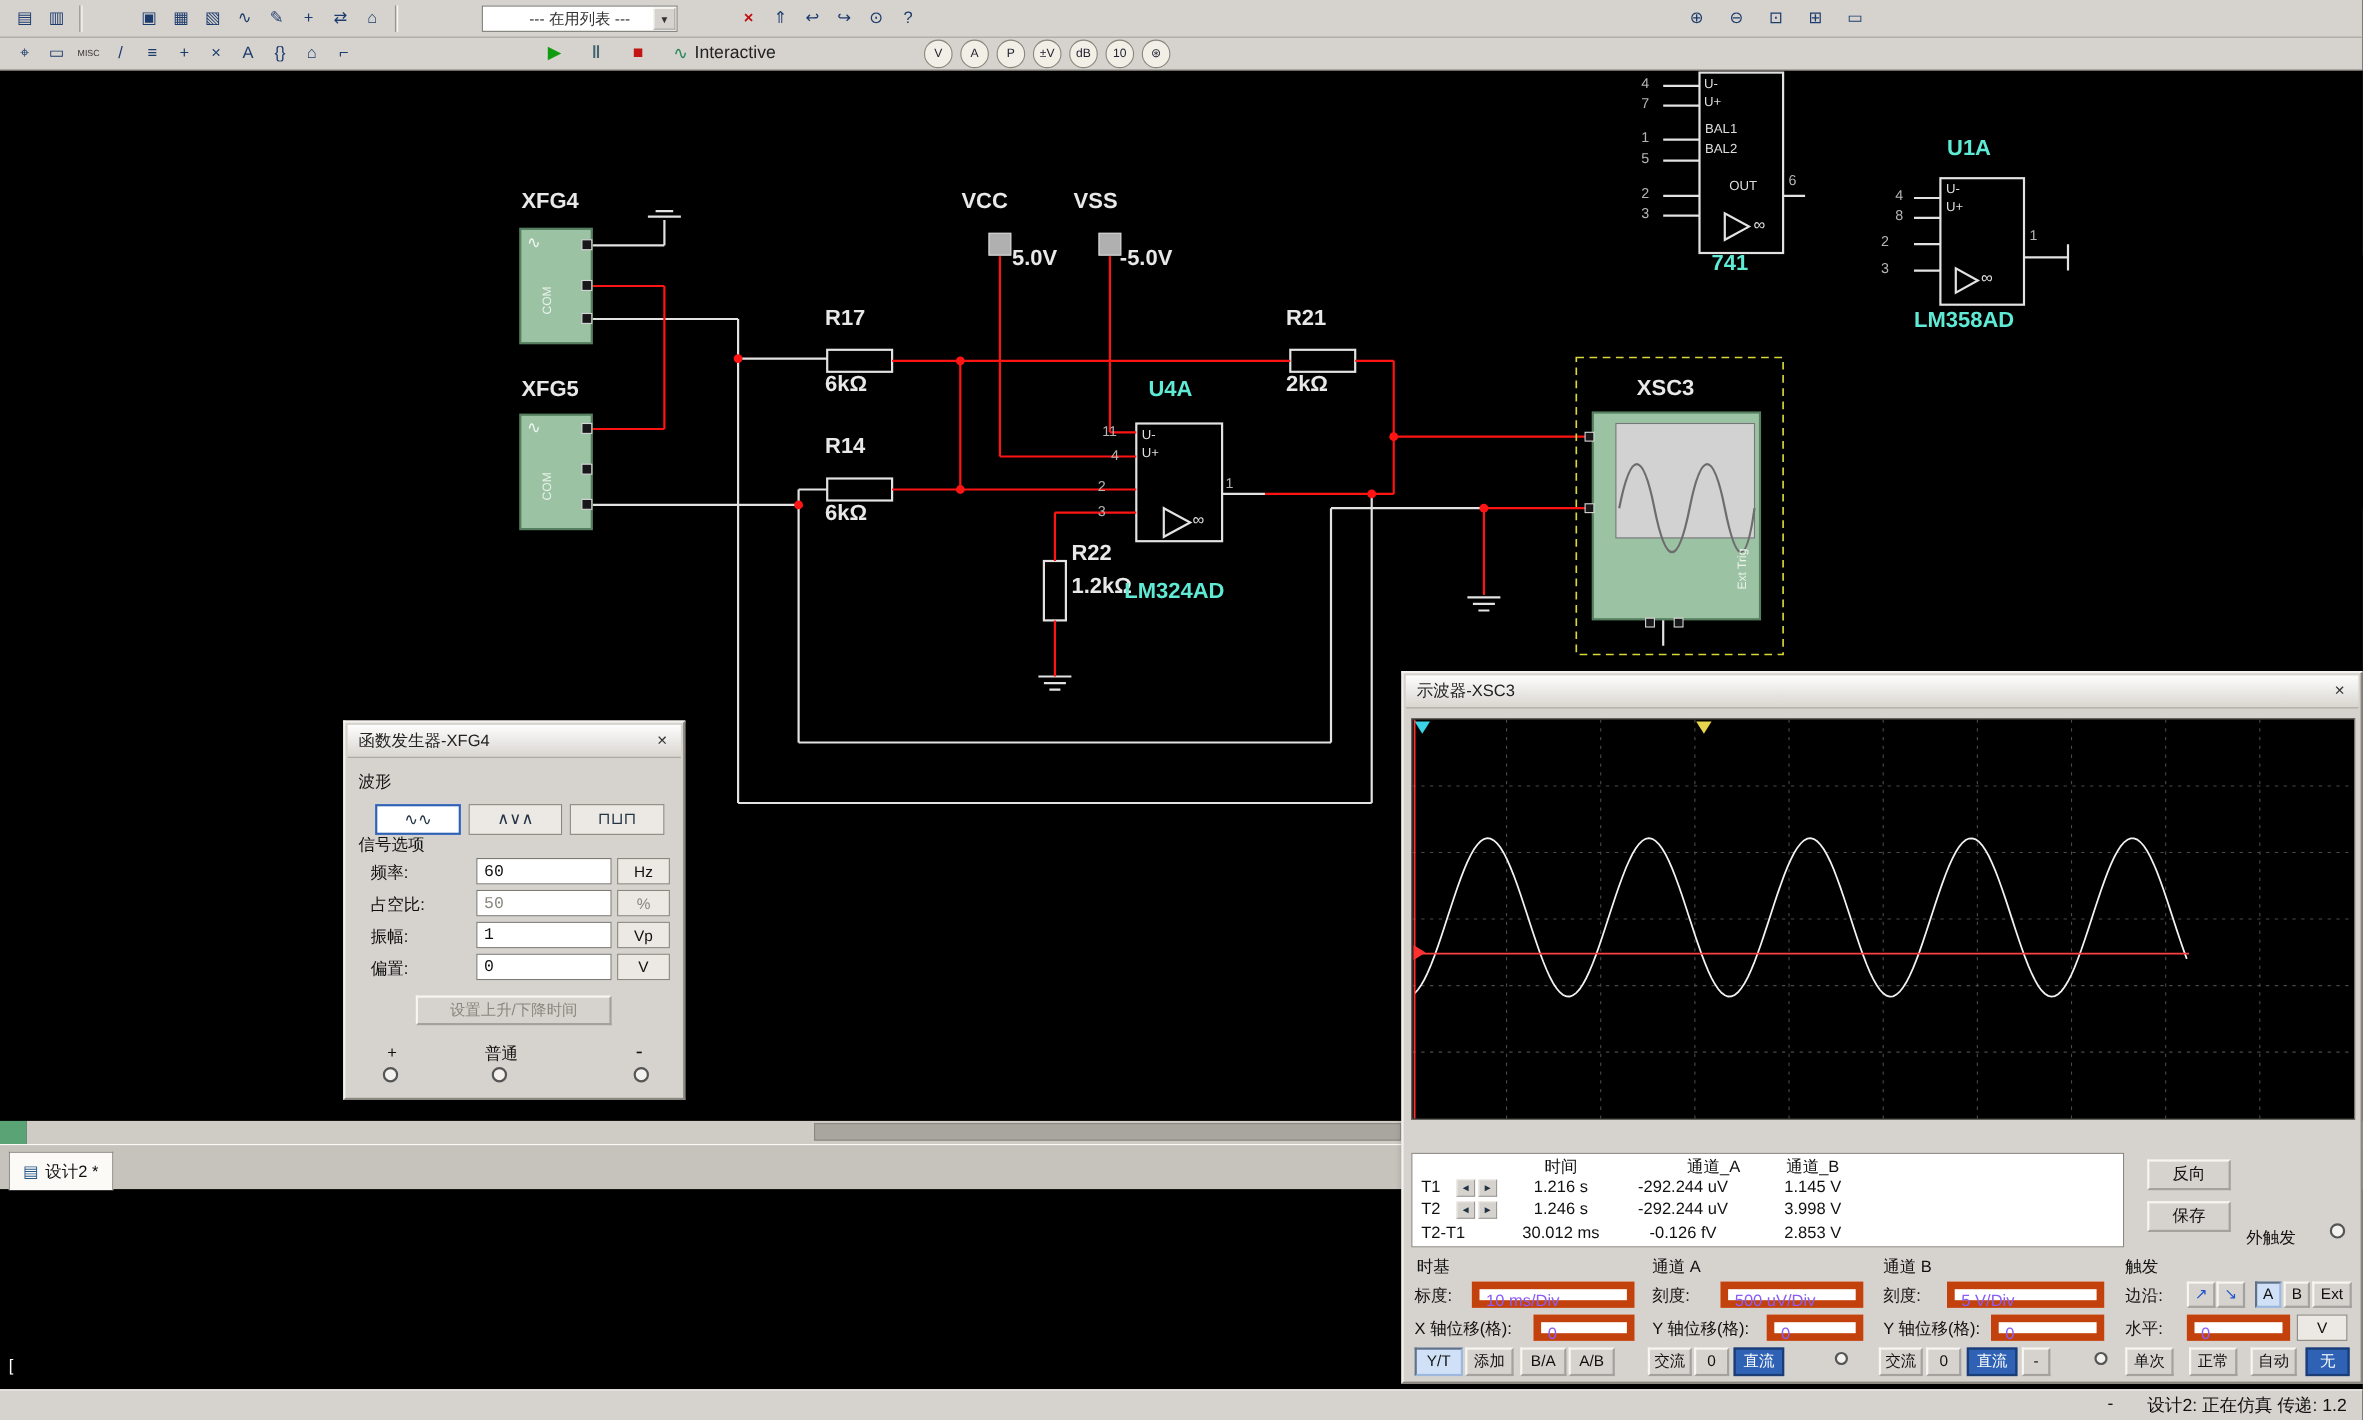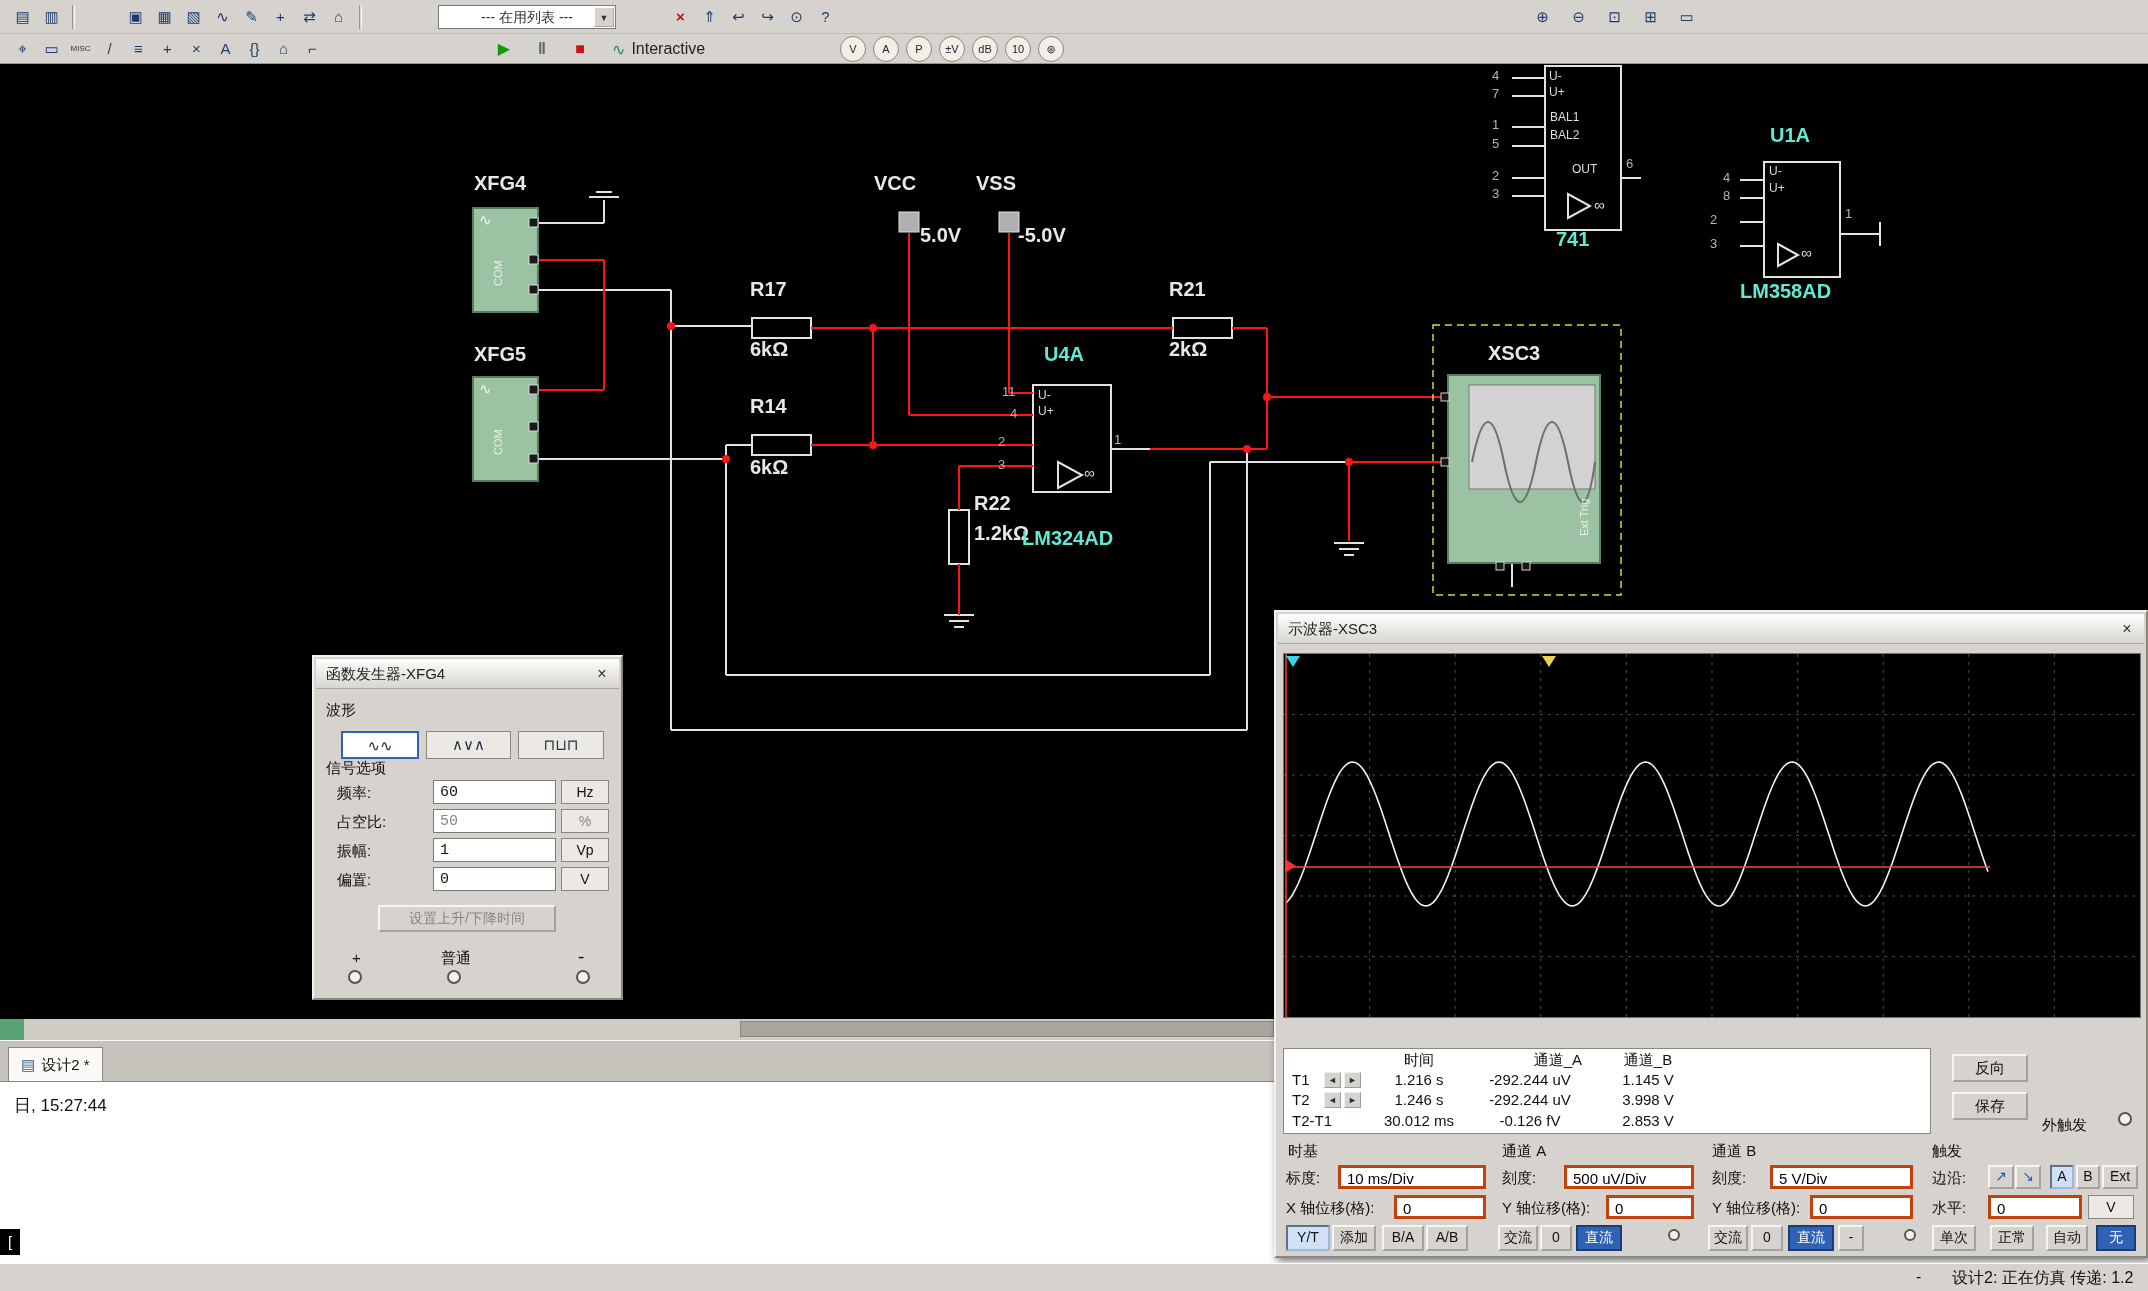--- a/index.html
+++ b/index.html
@@ -36,21 +36,21 @@
 
 #scopewin{left:1274px;top:610px;width:874px;height:648px;z-index:30}
 #scopegraph{position:absolute;left:7px;top:41px;width:858px;height:365px;background:#000;border:1px solid #76736c}
 .mk{position:absolute;width:0;height:0}
 #readings{position:absolute;left:7px;top:436px;width:648px;height:86px;background:#fff;border:1px solid #8a877f;font-size:15px;color:#111}
 .rlbl{position:absolute;white-space:nowrap}
 .rarr{position:absolute;font-size:9px;color:#234;width:17px;height:16px;line-height:15px;text-align:center;border:1px outset #f0eee9;background:#d6d3ce}
 .rv{position:absolute;text-align:center;white-space:nowrap}
 .sbtn3{position:absolute;background:#d6d3ce;border:2px outset #f7f5f1;font-size:15px;color:#111;text-align:center}
 .slabel{position:absolute;font-size:15px;color:#111;white-space:nowrap}
-.sfield{position:absolute;height:24px;background:#fff;border:3px solid #c2410c;font-size:15px;color:#000000;line-height:22px;padding-left:6px;white-space:nowrap}
+.sfield{position:absolute;height:24px;background:#fff;border:7px solid #c2410c;font-size:15px;color:#8b5cf6;line-height:22px;padding-left:6px;white-space:nowrap}
 .sbtn{position:absolute;height:26px;background:#d6d3ce;border:2px outset #f7f5f1;font-size:14px;color:#111;text-align:center;line-height:21px;white-space:nowrap}
 .sbtn.sel{background:#2f62b5;color:#fff;border:2px solid #1b3d74}
 .sbtn.sell{background:#cfe0f7;border:2px inset #9db8dc}
 .circ{position:absolute;width:14px;height:14px;border:2px solid #555;border-radius:50%;background:#f4f2ee}
 .circ2{position:absolute;width:12px;height:12px;border:2px solid #555;border-radius:50%;background:#f4f2ee}
 .funit{position:absolute;height:24px;background:#ece9e4;border:1px solid #8a877f;font-size:14px;color:#111;text-align:center;line-height:22px}
 
 #fgwin{left:312px;top:655px;width:311px;height:345px;z-index:20}
 .flabel{position:absolute;font-size:15px;color:#111;white-space:nowrap}
 .finput{position:absolute;height:24px;background:#fff;border:1px solid #7c7a74;font-size:15px;color:#111;padding-left:6px;font-family:Liberation Mono, monospace}
@@ -418,22 +418,19 @@
   <div id="greensq"></div>
   <div id="hscroll">
     <div id="hthumb"></div>
   </div>
   <div id="tabbar">
     <div id="tab1">
       <span style="color:#2a5a8a">▤</span>
       <span>设计2 *</span>
     </div>
   </div>
-  <div id="logpane">
-    <div style="position:absolute;left:14px;top:12px">日, 15:27:44</div>
-  </div>
   <div id="consolebox">[</div>
   <div id="statusbar">
     <span style="position:absolute;left:1916px;top:4px">-</span>
     <span style="position:absolute;left:1952px;top:4px;white-space:nowrap">设计2: 正在仿真 传递: 1.2</span>
   </div>
 
 </div>
 
 </body></html>

